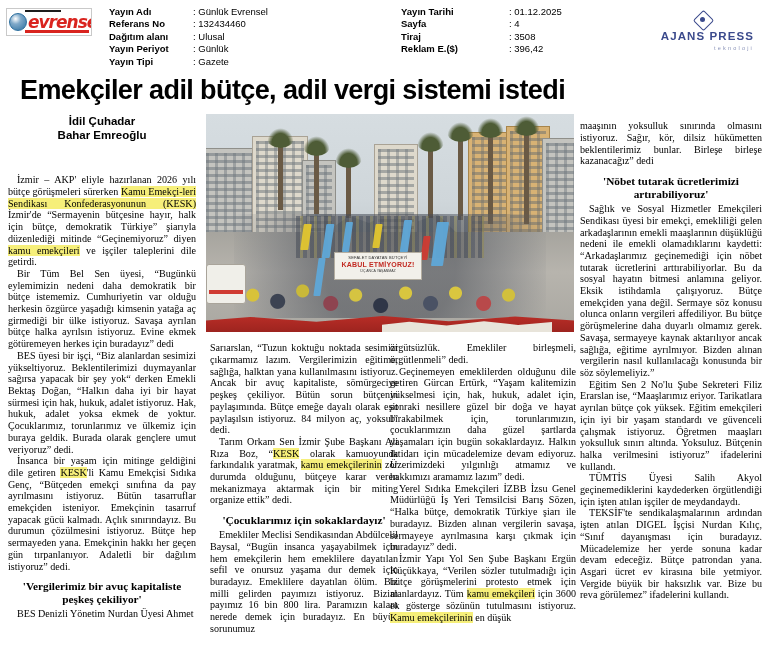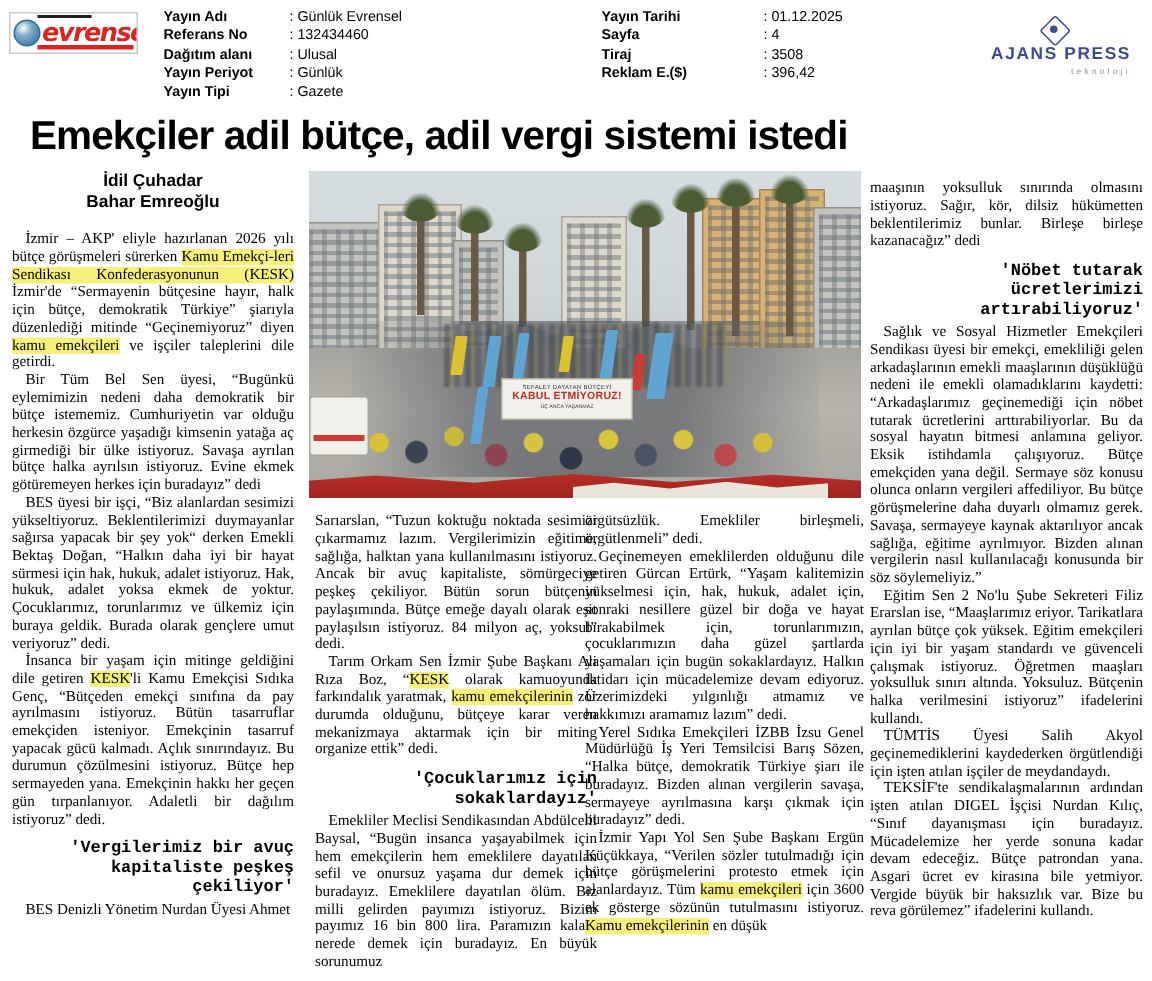--- a/index.html
+++ b/index.html
@@ -286,34 +286,34 @@
     position: absolute;
     font-family: "Liberation Serif", serif;
     font-size: 10.1px;
     line-height: 11.7px;
     text-align: justify;
     width: 188px;
   }
   .col p { margin: 0; text-indent: 9px; }
   .col p.noind { text-indent: 0; }
   .col h3 {
-    font-family: Liberation Mono, monospace;
+    font-family: Liberation Serif, serif;
     font-weight: bold;
     font-size: 11.3px;
     line-height: 13px;
     margin: 8px 0 2px 0;
-    text-align: right;
+    text-align: center;
   }
   mark {
     background: #f6ef7a;
     color: #000;
     padding: 0;
   }
 
-  #c1 { left: 8px;   top: 40px;  }
+  #c1 { left: 8px;   top: 60px;  }
   #c2 { left: 210px; top: 228px; }
   #c3 { left: 390px; top: 228px; width: 186px; }
   #c4 { left: 580px; top: 6px;   width: 182px; }
 </style>
 </head>
 <body>
 
 <div class="clip-header">
 
   <div class="logo-box">

